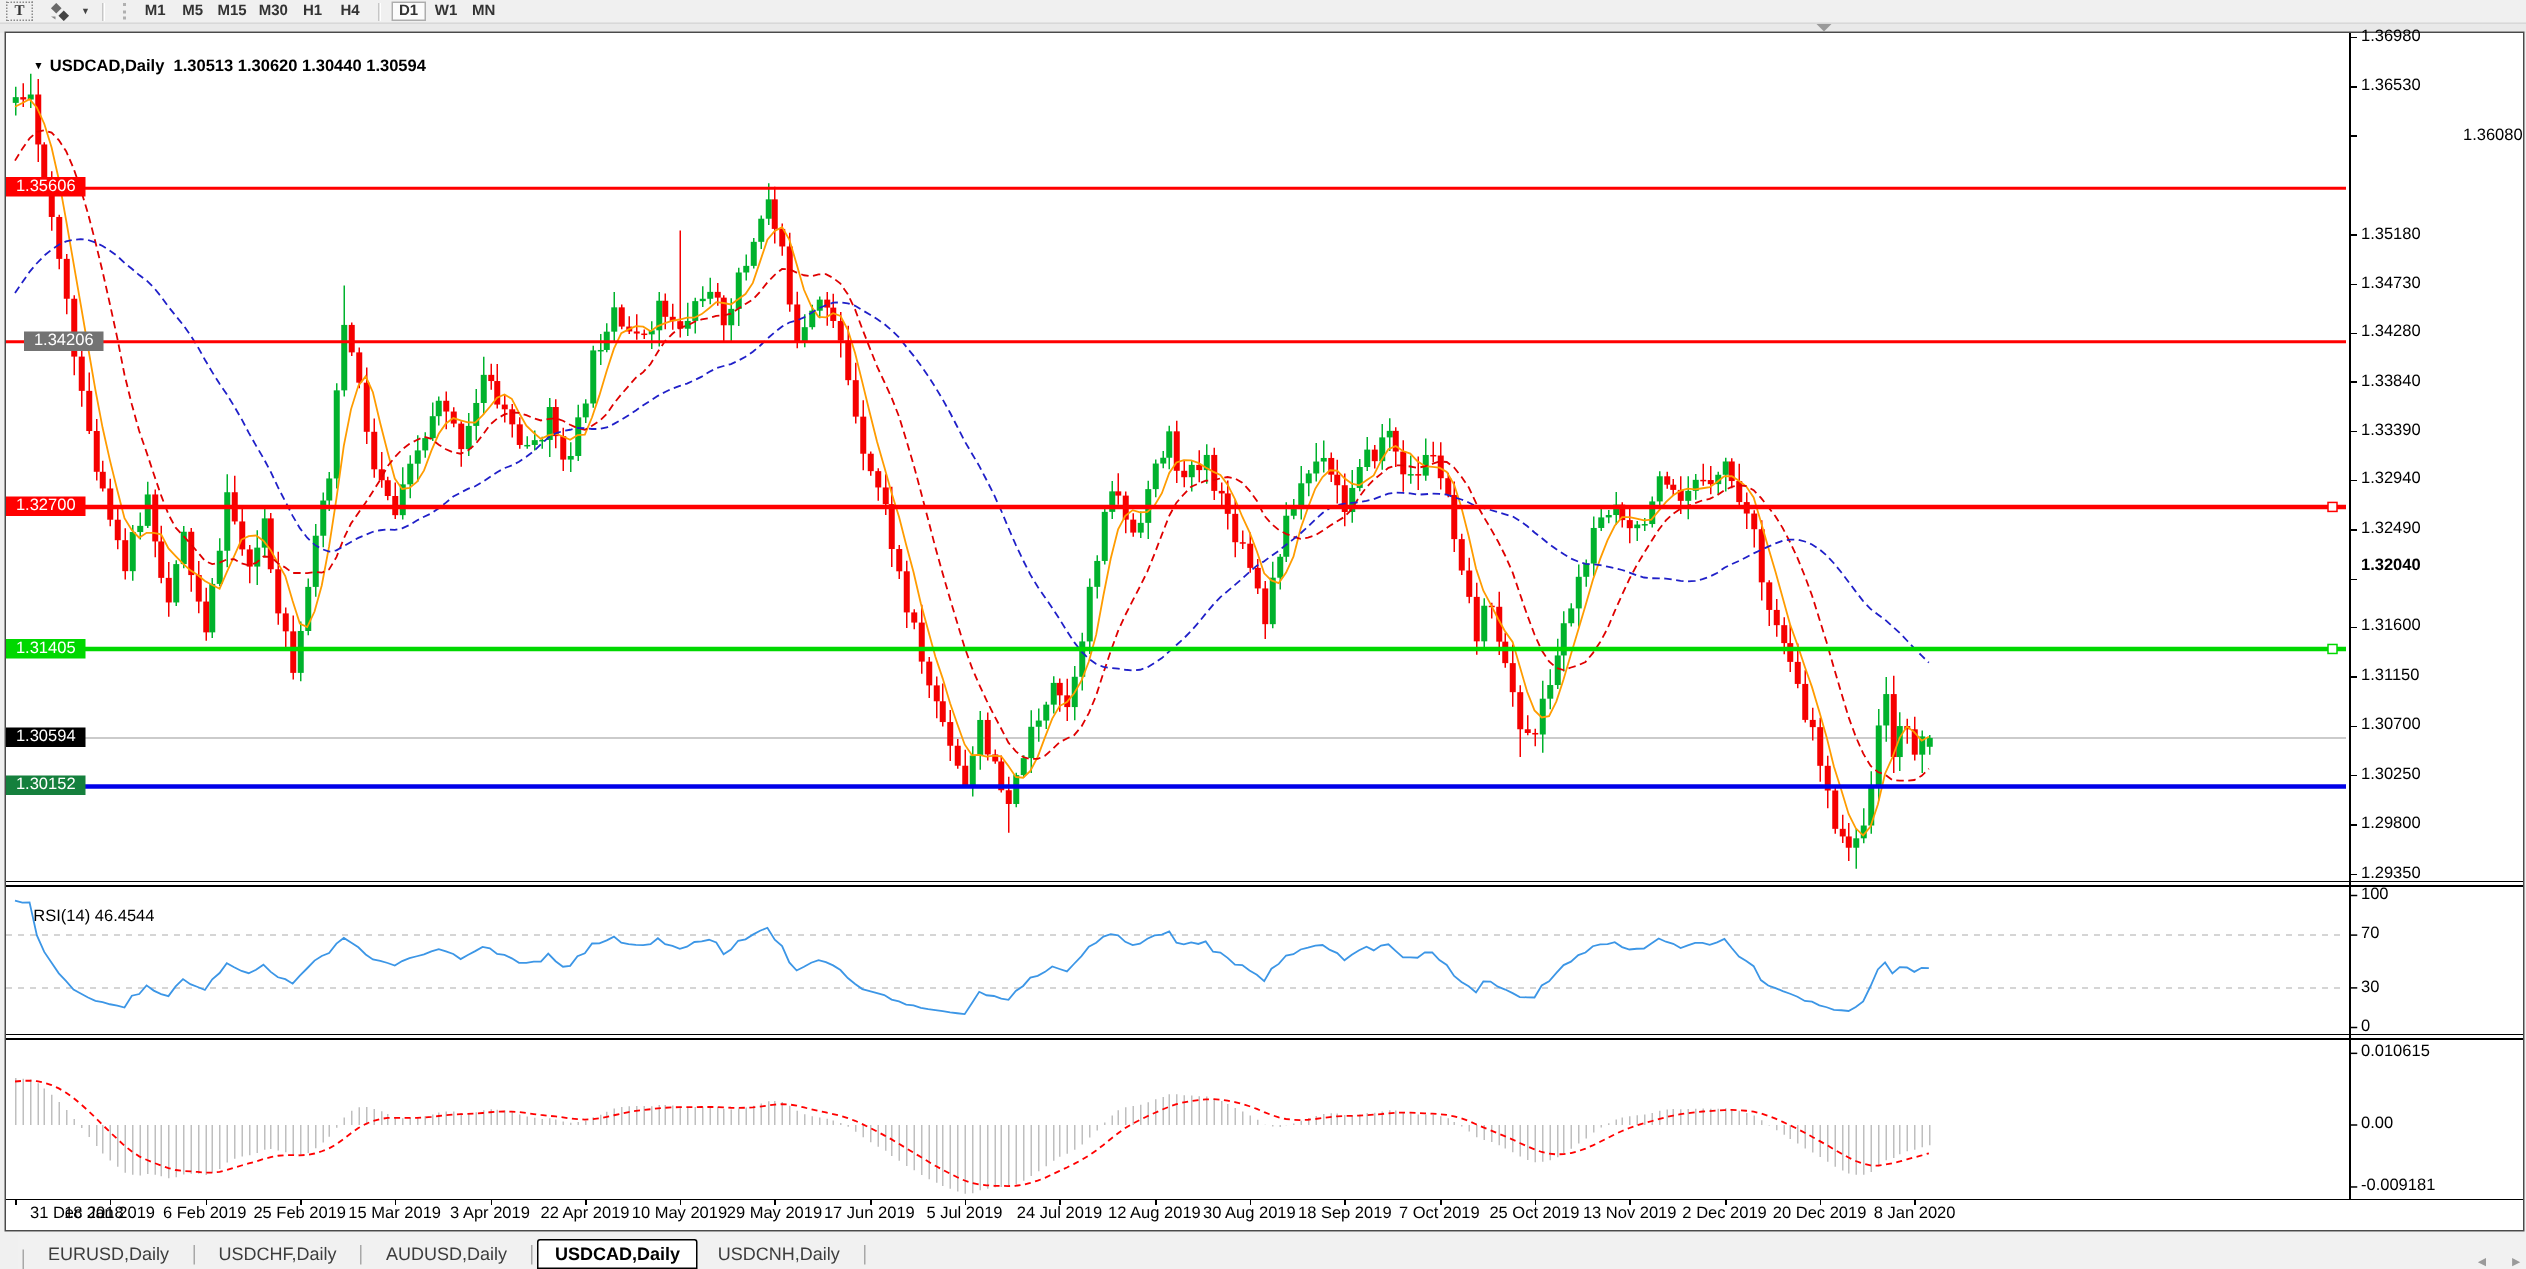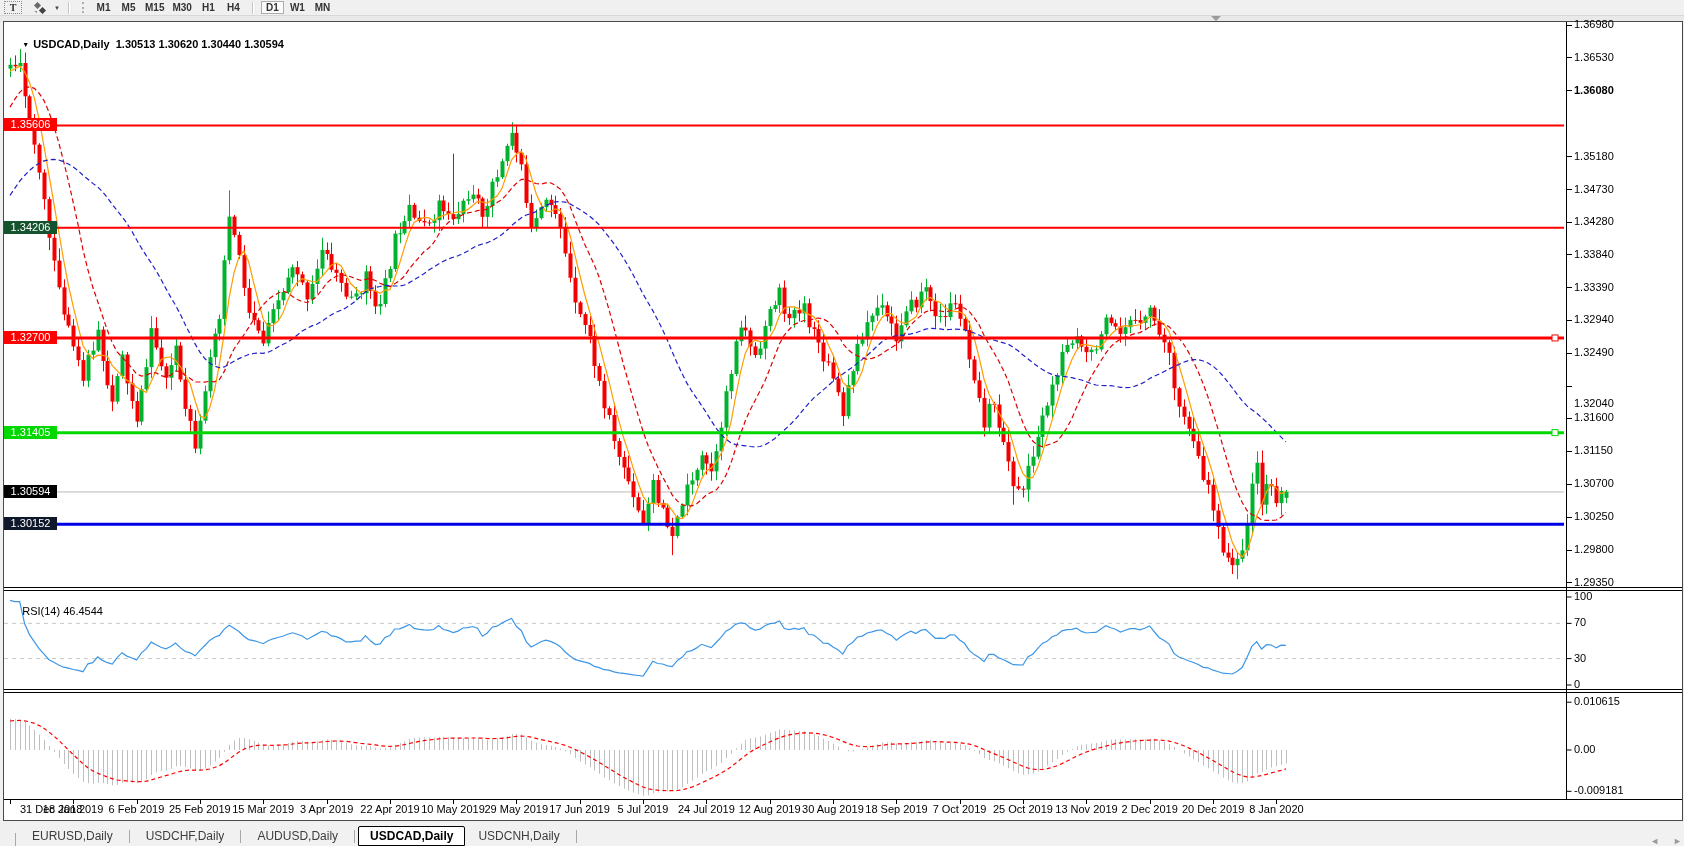--- a/index.html
+++ b/index.html
@@ -940,47 +940,47 @@
   </div>
 
   <div class="pane-label" style="left:6px;top:571px;">
     <span>RSI(14)</span> <span>46.4544</span>
   </div>
 
 
   <div id="overlay-labels">
       <div class="axis-label" style="left: 1570px; top: -4px;">1.36980</div>
       <div class="axis-label" style="left: 1570px; top: 28.904px;">1.36530</div>
-      <div class="axis-label" style="left: 1570px; top: 61.808px; font-weight: bold;">1.36080</div>
+      <div class="axis-label" style="left: 1638px; top: 61.808px;">1.36080</div>
       <div class="axis-label" style="left: 1570px; top: 127.616px;">1.35180</div>
       <div class="axis-label" style="left: 1570px; top: 160.52px;">1.34730</div>
       <div class="axis-label" style="left: 1570px; top: 193.424px;">1.34280</div>
       <div class="axis-label" style="left: 1570px; top: 225.597px;">1.33840</div>
       <div class="axis-label" style="left: 1570px; top: 258.501px;">1.33390</div>
       <div class="axis-label" style="left: 1570px; top: 291.405px;">1.32940</div>
       <div class="axis-label" style="left: 1570px; top: 324.309px;">1.32490</div>
-      <div class="axis-label" style="left: 1570px; top: 375px;">1.32040</div>
+      <div class="axis-label" style="left: 1570px; top: 349px; font-weight: bold;">1.32040</div>
       <div class="axis-label" style="left: 1570px; top: 389.386px;">1.31600</div>
       <div class="axis-label" style="left: 1570px; top: 422.29px;">1.31150</div>
       <div class="axis-label" style="left: 1570px; top: 455.194px;">1.30700</div>
       <div class="axis-label" style="left: 1570px; top: 488.098px;">1.30250</div>
       <div class="axis-label" style="left: 1570px; top: 521.002px;">1.29800</div>
       <div class="axis-label" style="left: 1570px; top: 553.906px;">1.29350</div>
       <div class="axis-label" style="left: 1570px; top: 568px;">100</div>
       <div class="axis-label" style="left: 1570px; top: 594.4px;">70</div>
       <div class="axis-label" style="left: 1570px; top: 629.6px;">30</div>
       <div class="axis-label" style="left: 1570px; top: 656px;">0</div>
       <div class="axis-label" style="left: 1570px; top: 673.232px;">0.010615</div>
       <div class="axis-label" style="left: 1570px; top: 721px;">0.00</div>
       <div class="axis-label" style="left: 1570px; top: 762.314px;">-0.009181</div>
       <div class="price-badge" style="left: 0px; top: 96.4669px; background: rgb(255, 0, 0);">1.35606</div>
-      <div class="price-badge" style="left: 0px; top: 198.835px; background: #14532d;">1.34206</div>
+      <div class="price-badge" style="left: 12px; top: 198.835px; background: #737373;">1.34206</div>
       <div class="price-badge" style="left: 0px; top: 308.954px; background: rgb(255, 0, 0);">1.32700</div>
       <div class="price-badge" style="left: 0px; top: 403.644px; background: rgb(0, 216, 0);">1.31405</div>
-      <div class="price-badge" style="left: 0px; top: 495.263px; background: #0f172a;">1.30152</div>
+      <div class="price-badge" style="left: 0px; top: 495.263px; background: #15803d;">1.30152</div>
       <div class="price-badge" style="left: 0px; top: 462.944px; background: rgb(0, 0, 0);">1.30594</div>
       <div class="date-label" style="left: 2px; top: 781px; margin-left: 14px;">31 Dec 2018</div>
       <div class="date-label" style="left: 38.81px; top: 781px;">18 Jan 2019</div>
       <div class="date-label" style="left: 104.62px; top: 781px;">6 Feb 2019</div>
       <div class="date-label" style="left: 164.93px; top: 781px;">25 Feb 2019</div>
       <div class="date-label" style="left: 228.24px; top: 781px;">15 Mar 2019</div>
       <div class="date-label" style="left: 296.05px; top: 781px;">3 Apr 2019</div>
       <div class="date-label" style="left: 356.36px; top: 781px;">22 Apr 2019</div>
       <div class="date-label" style="left: 417.17px; top: 781px;">10 May 2019</div>
       <div class="date-label" style="left: 480.48px; top: 781px;">29 May 2019</div>

